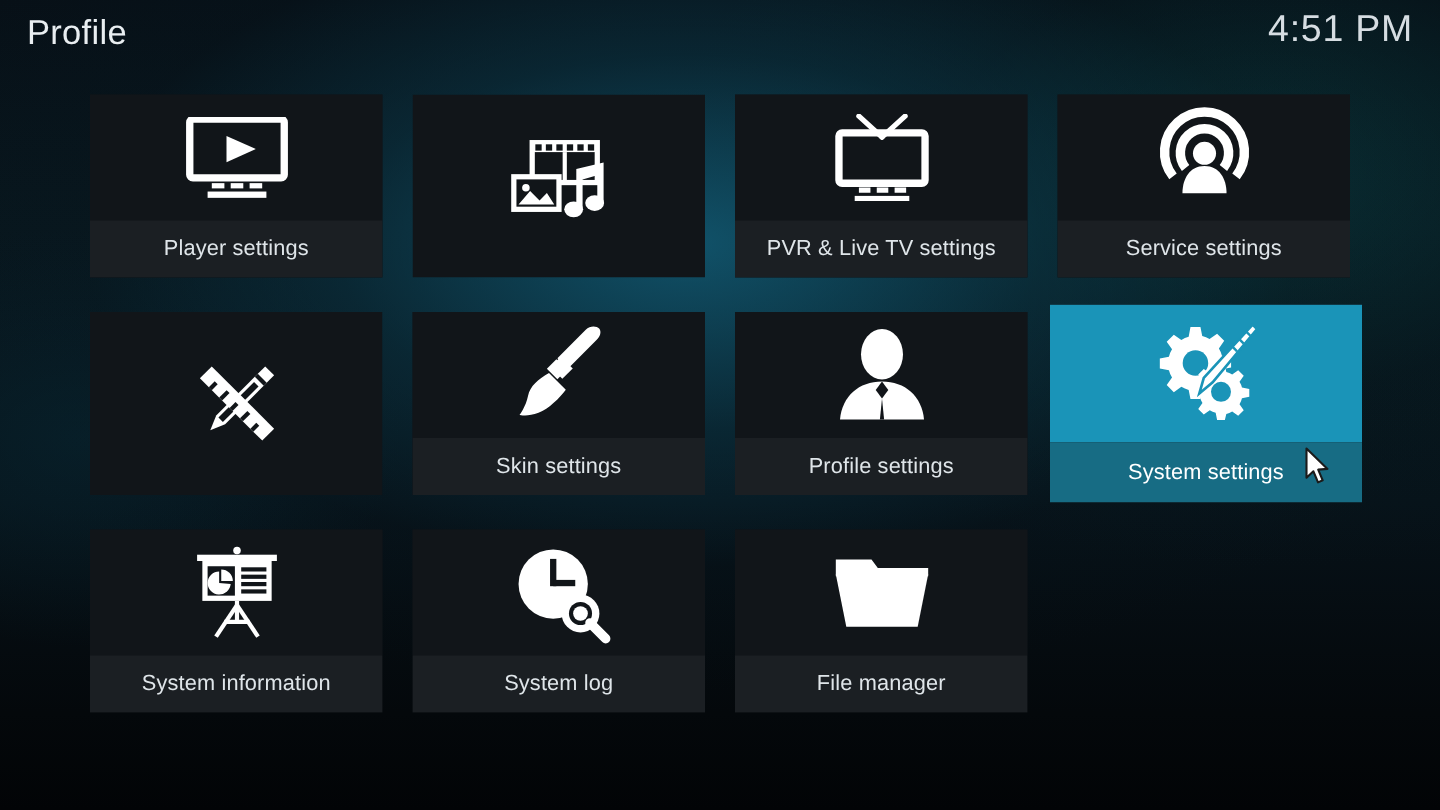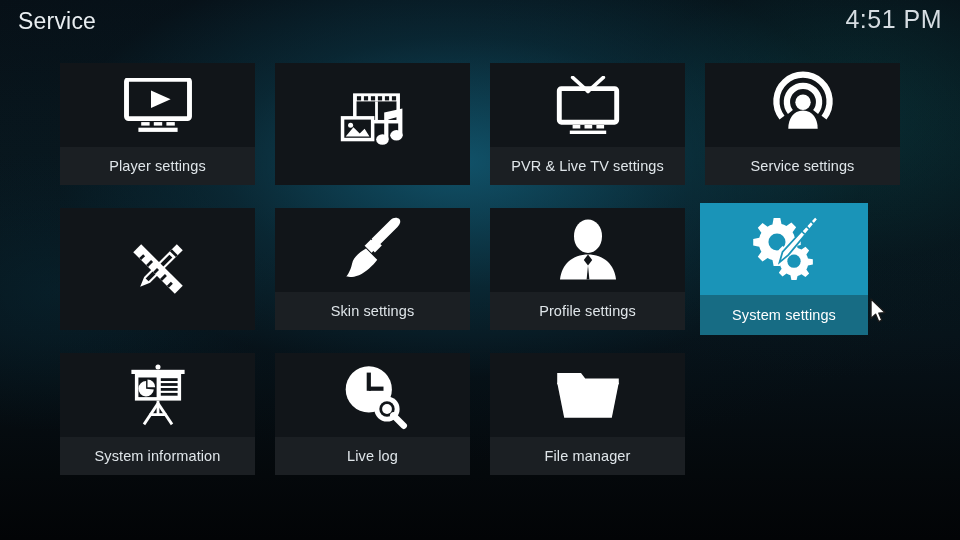--- a/index.html
+++ b/index.html
@@ -43,34 +43,34 @@
     display:flex; align-items:center; justify-content:center;
     background:#111519;
   }
   .tile .icon svg { display:block; }
   .tile .label {
     width:100%; height:38px; line-height:38px; text-align:center;
     background:#1b1f23; color:#dfe5e9; font-size:14.5px; font-weight:400;
     letter-spacing:.1px;
   }
   
-  .tile.selected { width:168px; height:132px; top:-5px; left:640px; }
+  .tile.selected { width:208px; height:132px; top:-5px; left:640px; }
   .tile.selected .icon { background:#1a94b8; }
   .tile.selected .label { background:#176c84; color:#ffffff; height:40px; line-height:40px; }
 
   
   #cursor { position:absolute; left:869px; top:298px; width:20px; height:26px; }
 </style>
 </head>
 <body>
 
 <div id="screen">
 
   <div id="header">
-    <div id="page-title">Service</div>
+    <div id="page-title">Profile</div>
     <div id="clock">4:51 PM</div>
   </div>
 
   <div id="grid">
       <div class="row">
         <div class="tile c0">
           <div class="icon">
             <svg width="70" height="54.6" viewBox="0 0 100 78">
         <rect x="5" y="2" width="90" height="56" rx="3" fill="none" stroke="#ffffff" stroke-width="7"></rect>
         <path d="M40 18 L68 30.5 L40 43 Z" fill="#ffffff"></path>
@@ -219,21 +219,21 @@
             <svg width="70" height="70" viewBox="0 0 100 100">
         <circle cx="44" cy="42" r="33" fill="#ffffff"></circle>
         <rect x="41" y="18" width="6" height="26" fill="#111519"></rect>
         <rect x="44" y="38" width="21" height="6" fill="#111519"></rect>
         <circle cx="70" cy="70" r="18" fill="#ffffff"></circle>
         <circle cx="70" cy="70" r="11" fill="#111519"></circle>
         <circle cx="70" cy="70" r="7" fill="#ffffff"></circle>
         <path d="M79 79 L94 94" stroke="#ffffff" stroke-width="9" stroke-linecap="round"></path>
       </svg>
           </div>
-          <div class="label">Live log</div>
+          <div class="label">System log</div>
         </div>
         <div class="tile c2">
           <div class="icon">
             <svg width="70" height="57.4" viewBox="0 0 100 82">
         <path d="M6 10 L40 10 L46 18 L94 18 L94 26 L6 26 Z" fill="#ffffff"></path>
         <path d="M6 24 L94 24 L84 74 L16 74 Z" fill="#ffffff"></path>
       </svg>
           </div>
           <div class="label">File manager</div>
         </div>

